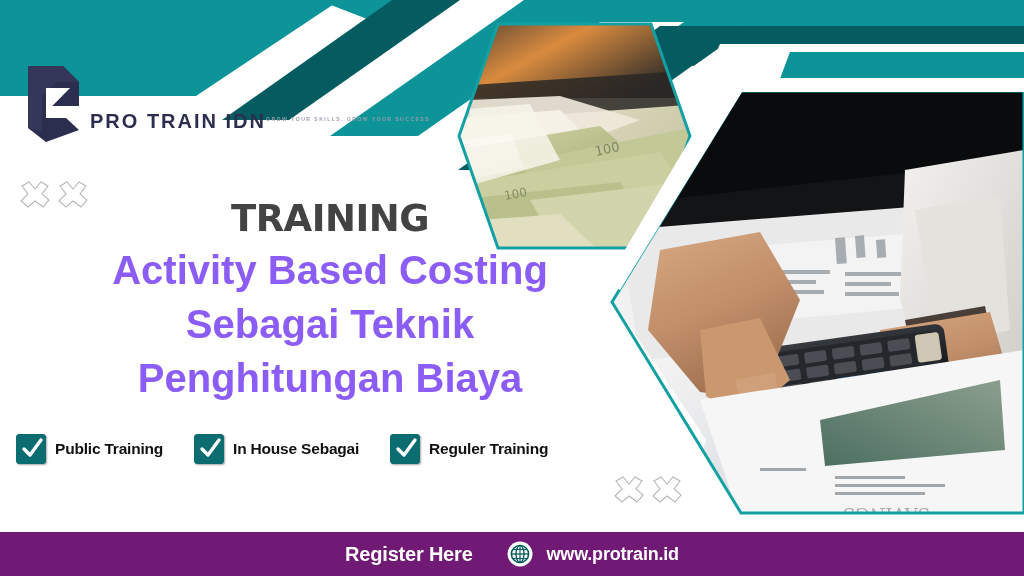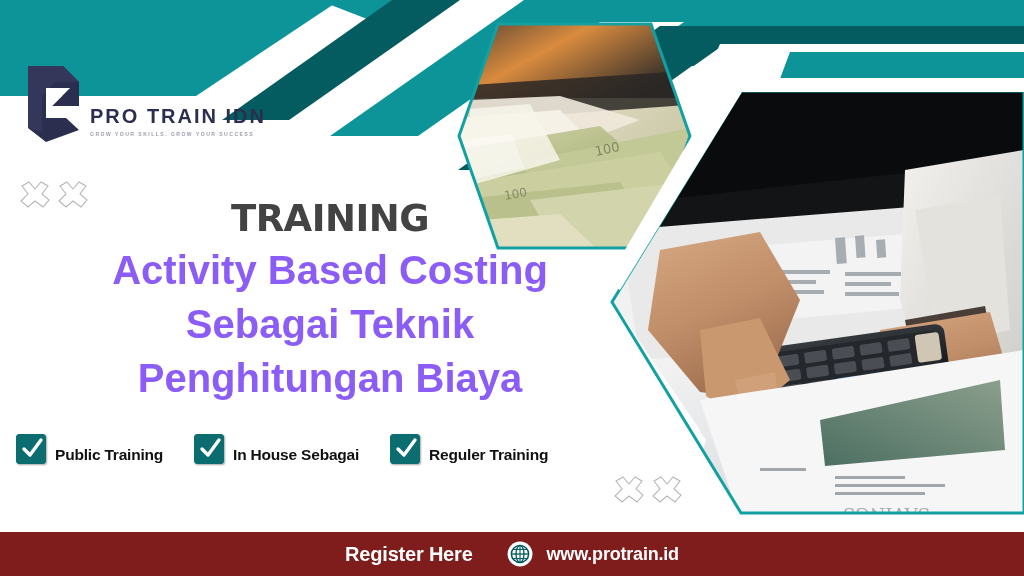--- a/index.html
+++ b/index.html
@@ -18,21 +18,21 @@
 
   
   .bg-svg { position:absolute; left:0; top:0; width:1024px; height:576px; }
 
   
   .logo-wrap {
     position:absolute; left:16px; top:62px;
     display:flex; align-items:center; gap:8px;
   }
   .logo-mark { width:66px; height:84px; flex:0 0 auto; }
-  .logo-text { display:flex; flex-direction:column; justify-content:center; margin-top:34px; }
+  .logo-text { display:flex; flex-direction:row; justify-content:center; margin-top:34px; }
   .logo-name {
     font-size:20px; font-weight:bold; letter-spacing:2.0px;
     color:#2b2e4f; line-height:1; white-space:nowrap;
   }
   .logo-tag {
     font-size:5.1px; letter-spacing:1.45px; color:#9a9cae;
     margin-top:5px; white-space:nowrap; font-weight:bold;
   }
 
   
@@ -55,37 +55,37 @@
     line-height:1.35; margin-top:4px;
     font-family:"Liberation Sans", sans-serif;
   }
   .title .ln { display:block; }
 
   
   .checkrow {
     position:absolute; left:16px; top:434px;
     display:flex; align-items:center; gap:31px;
   }
-  .checkitem { display:flex; align-items:flex-end; gap:9px; }
+  .checkitem { display:flex; align-items:center; gap:9px; }
   .cbox {
     width:30px; height:30px; background:#0b6d70;
     border-radius:3px; position:relative; flex:0 0 auto;
     box-shadow:1px 1px 2px rgba(0,0,0,.35);
     border:1px solid #0b6d70;
   }
   .cbox svg { position:absolute; left:3px; top:2px; }
   .clabel {
     font-size:15.5px; font-weight:bold; color:#111111;
     white-space:nowrap; letter-spacing:-0.2px;
   }
 
   
   .footer {
     position:absolute; left:0; bottom:0; width:1024px; height:44px;
-    background:#7f1d1d;
+    background:#701a75;
     display:flex; align-items:center; justify-content:center; gap:34px;
   }
   .foot-cta {
     font-size:20px; font-weight:bold; color:#ffffff; letter-spacing:-0.2px;
   }
   .foot-right { display:flex; align-items:center; gap:14px; }
   .globe { width:26px; height:26px; flex:0 0 auto; }
   .foot-url {
     font-size:18px; font-weight:bold; color:#ffffff; letter-spacing:-0.2px;
   }

